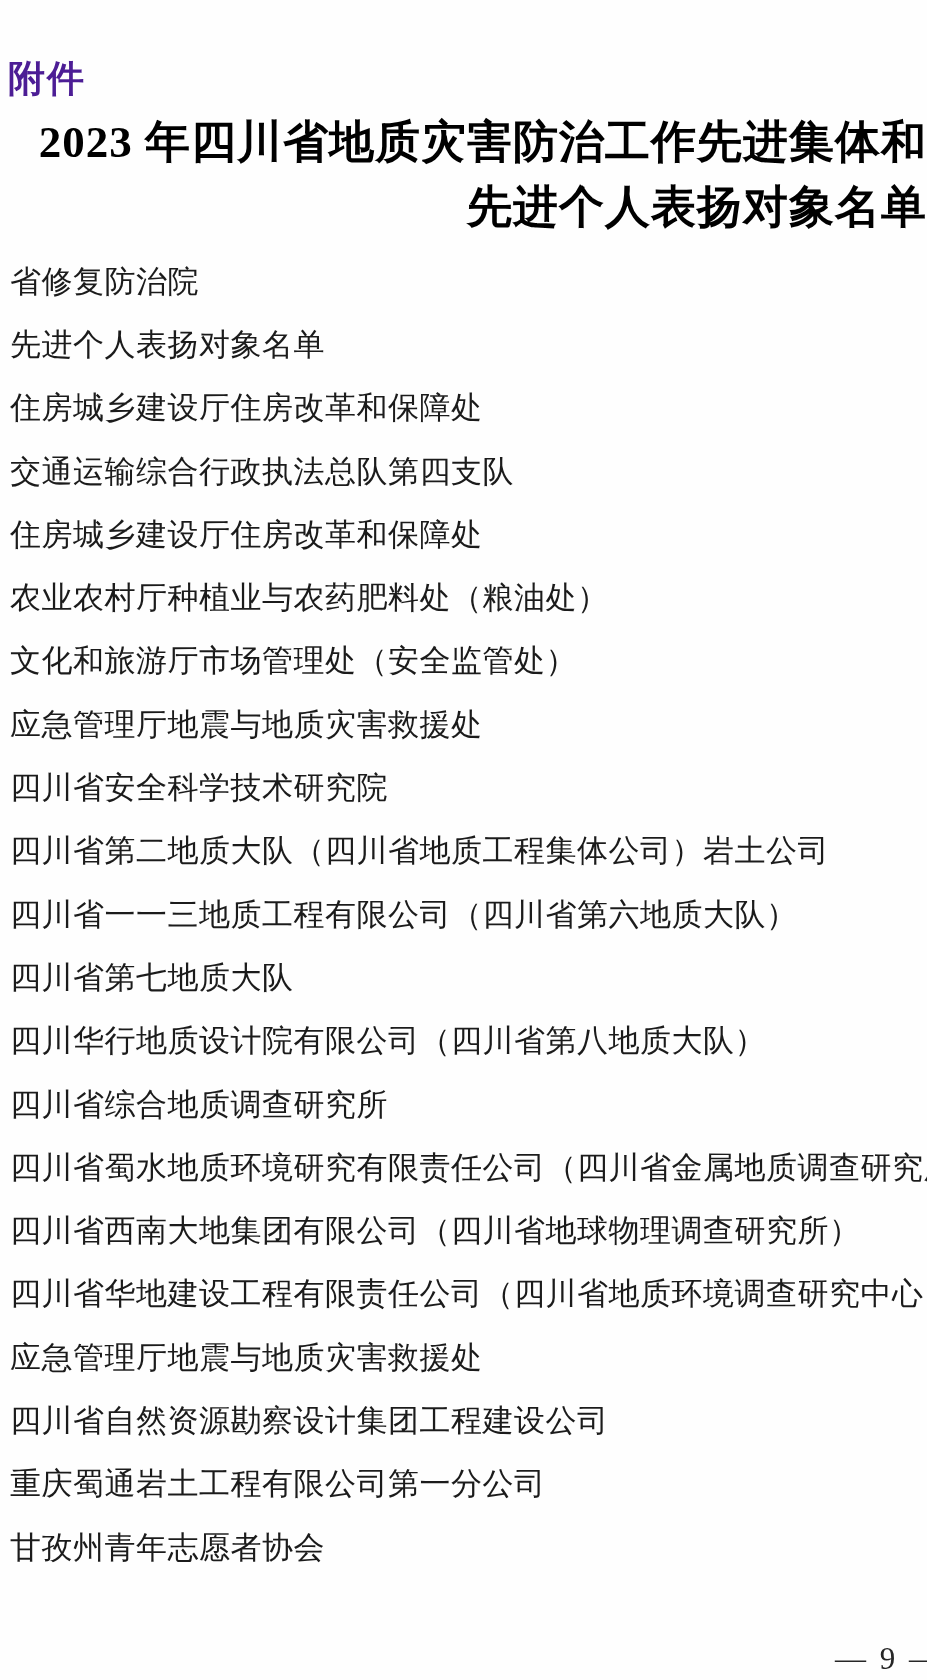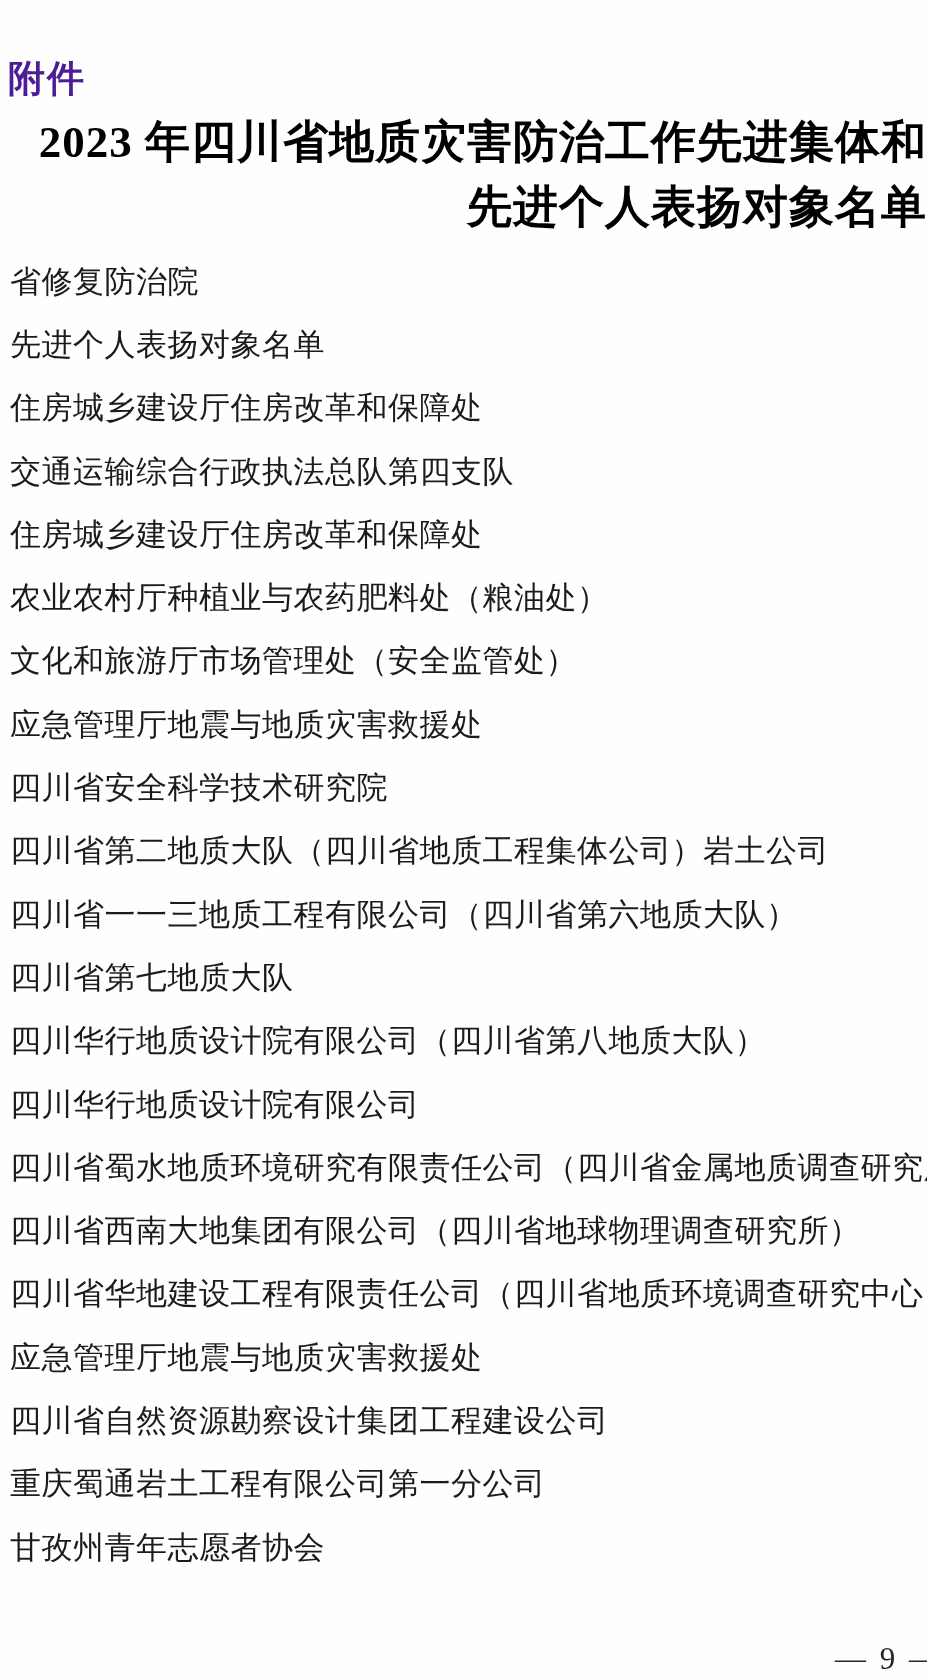--- a/index.html
+++ b/index.html
@@ -120,21 +120,21 @@
     <div class="org-item">
       <span>四川省一一三地质工程有限公司（四川省第六地质大队）</span>
     </div>
     <div class="org-item">
       <span>四川省第七地质大队</span>
     </div>
     <div class="org-item">
       <span>四川华行地质设计院有限公司（四川省第八地质大队）</span>
     </div>
     <div class="org-item">
-      <span>四川华行地质设计院有限公司</span>
+      <span>四川省综合地质调查研究所</span>
     </div>
     <div class="org-item">
       <span>四川省蜀水地质环境研究有限责任公司（四川省金属地质调查研究所）</span>
     </div>
     <div class="org-item">
       <span>四川省西南大地集团有限公司（四川省地球物理调查研究所）</span>
     </div>
     <div class="org-item">
       <span>四川省华地建设工程有限责任公司（四川省地质环境调查研究中心）</span>
     </div>

